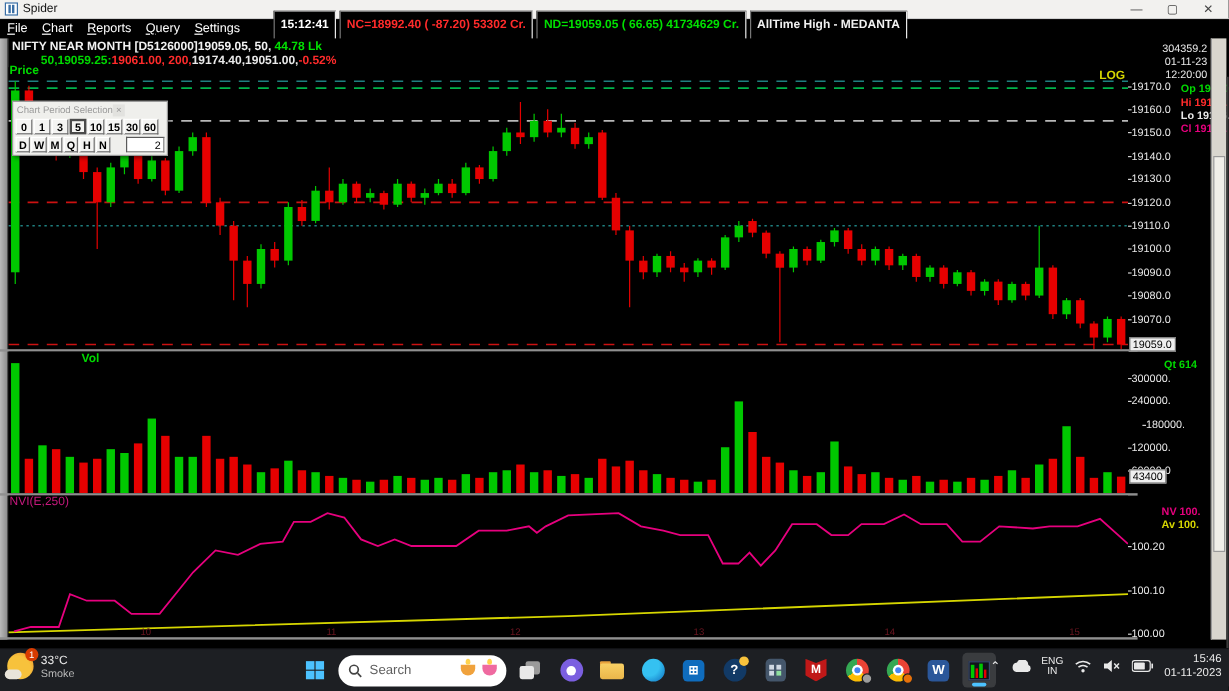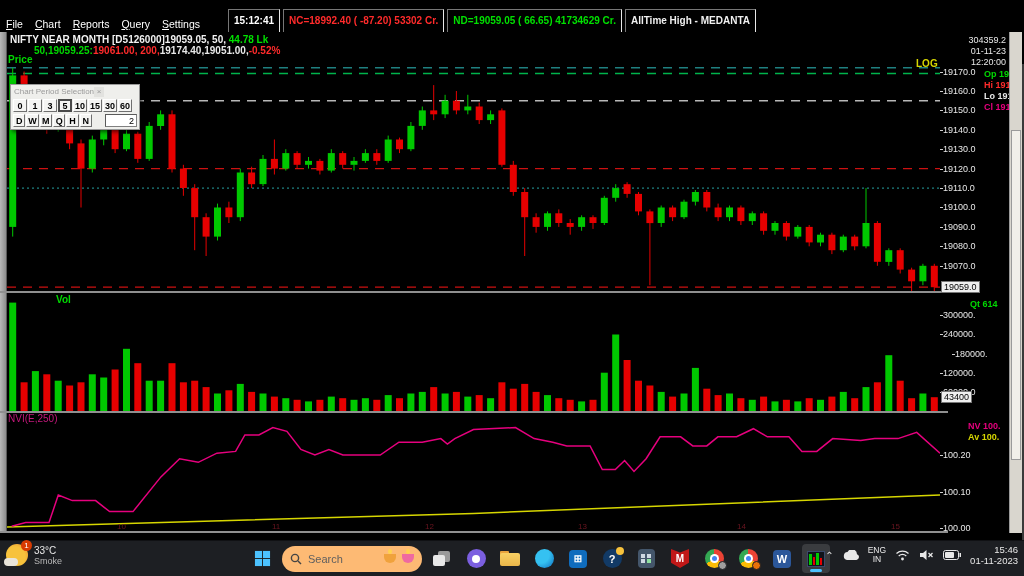--- a/index.html
+++ b/index.html
@@ -86,21 +86,21 @@
   .badge { position:absolute; top:-4px; right:-4px; width:11px; height:11px; border-radius:50%;
     background:#d83b01; color:#fff; font-size:8px; display:flex; align-items:center; justify-content:center; }
   .wtemp { font-size:10px; line-height:11px; }
   .wdesc { font-size:9px; color:#b8b8b8; line-height:10px; }
   .tb-center { position:absolute; left:248px; top:3px; display:flex; align-items:center; gap:6px; }
   .tb-ic { position:relative; width:28px; height:29px; border-radius:4px;
     display:flex; align-items:center; justify-content:center; cursor:default; }
   .tb-ic.active { background:rgba(255,255,255,.13); }
   .tb-ic.active::after { content:""; position:absolute; bottom:1px; left:8px; width:12px; height:3px;
     border-radius:2px; background:#4cc2ff; }
-  .search-pill { width:140px; height:26px; border-radius:13px; background:#fdba74;
+  .search-pill { width:140px; height:26px; border-radius:13px; background:#ffffff;
     display:flex; align-items:center; padding:0 8px; gap:6px; }
   .search-pill span.txt { color:#5f5f5f; font-size:11px; flex:1; }
   .diya { width:12px; height:9px; border-radius:0 0 7px 7px; position:relative; }
   .diya.d1 { background:#f0a23c; } .diya.d2 { background:#ef6aa0; }
   .diya::before { content:""; position:absolute; top:-5px; left:4px; width:4px; height:5px;
     border-radius:50% 50% 50% 50%/60% 60% 40% 40%; background:#ffd34d; }
   .tray { position:absolute; right:6px; top:3px; display:flex; align-items:center; gap:9px; color:#e8e8e8; }
   .lang { font-size:8.5px; line-height:9px; text-align:center; }
   .tclock { font-size:9.5px; line-height:11px; text-align:right; }
 
@@ -110,20 +110,32 @@
   .fold .body2 { position:absolute; top:2px; left:0; width:20px; height:13px;
     background:linear-gradient(#f8d064,#eab64a); border-radius:2px; }
   .sq { border-radius:4px; display:flex; align-items:center; justify-content:center;
     color:#fff; font-weight:bold; }
 </style>
 </head>
 <body>
 
 <div id="stage">
 
+  <div class="titlebar">
+    <span class="app-ico">
+        <i></i>
+        <i></i>
+      </span>
+    <span>Spider</span>
+    <div class="win-controls">
+      <span class="win-btn">—</span>
+      <span class="win-btn">▢</span>
+      <span class="win-btn">✕</span>
+    </div>
+  </div>
 
   <div class="menubar">
     <div id="menu-items" style="display:flex;">
         <div class="menu-item"><span class="ul">F</span>ile</div>
         <div class="menu-item"><span class="ul">C</span>hart</div>
         <div class="menu-item"><span class="ul">R</span>eports</div>
         <div class="menu-item"><span class="ul">Q</span>uery</div>
         <div class="menu-item"><span class="ul">S</span>ettings</div>
       </div>
     <span class="seg clock">15:12:41</span>
@@ -310,21 +322,21 @@
         <rect x="889.7" y="194.2" width="7" height="19.4" fill="#e60000"></rect>
         <line x1="904.6" x2="904.6" y1="211.7" y2="238.9" stroke="#e60000" stroke-width="1"></line>
         <rect x="901.1" y="213.6" width="7" height="11.7" fill="#e60000"></rect>
         <line x1="915.9" x2="915.9" y1="207.8" y2="229.2" stroke="#00c800" stroke-width="1"></line>
         <rect x="912.4" y="209.8" width="7" height="15.5" fill="#00c800"></rect>
         <line x1="927.3" x2="927.3" y1="207.8" y2="235.0" stroke="#e60000" stroke-width="1"></line>
         <rect x="923.8" y="209.8" width="7" height="21.4" fill="#e60000"></rect>
       </svg>
     <div class="divider" style="top:259px;"></div>
 
-    <div class="panel-label" style="left:8px;top:262px;color:#00d800;padding-left:48px;">Vol</div>
+    <div class="panel-label" style="left:20px;top:262px;color:#00d800;padding-left:48px;">Vol</div>
     <svg id="vol-svg" class="panel" style="top:261px;height:118px;" viewBox="0 0 933 118" preserveAspectRatio="none">
         <rect x="2.2" y="9.6" width="7" height="108.4" fill="#00c800"></rect>
         <rect x="13.6" y="89.3" width="7" height="28.7" fill="#e60000"></rect>
         <rect x="24.9" y="78.1" width="7" height="39.9" fill="#00c800"></rect>
         <rect x="36.3" y="81.3" width="7" height="36.7" fill="#e60000"></rect>
         <rect x="47.7" y="87.7" width="7" height="30.3" fill="#00c800"></rect>
         <rect x="59.1" y="92.5" width="7" height="25.5" fill="#e60000"></rect>
         <rect x="70.5" y="89.3" width="7" height="28.7" fill="#e60000"></rect>
         <rect x="81.8" y="81.3" width="7" height="36.7" fill="#00c800"></rect>
         <rect x="93.2" y="84.5" width="7" height="33.5" fill="#00c800"></rect>

